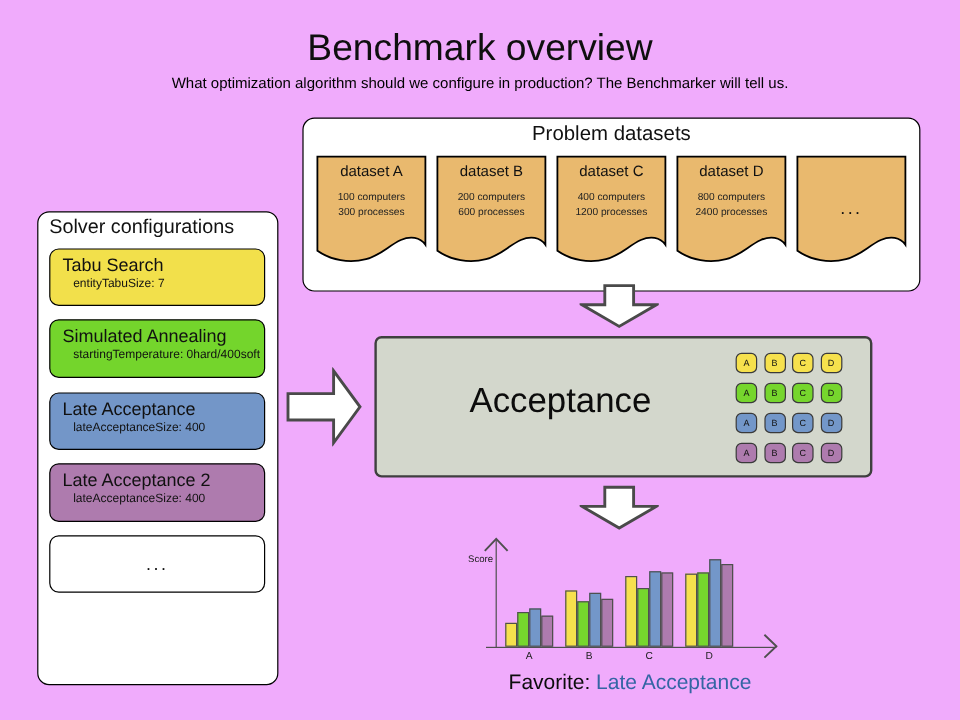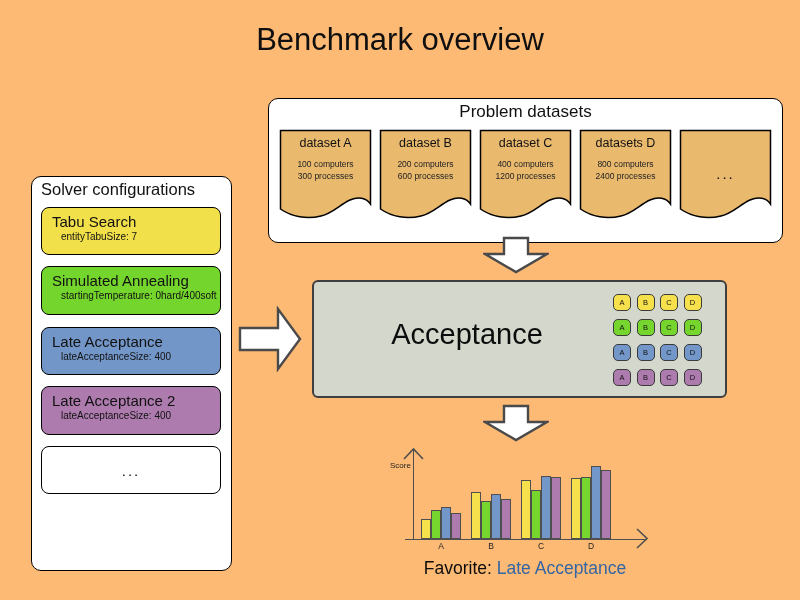--- a/index.html
+++ b/index.html
@@ -1,27 +1,27 @@
 <!DOCTYPE html>
 <html><head>
 <meta charset="utf-8">
 <style>
   * { margin:0; padding:0; box-sizing:border-box; }
   html,body { background:#fff; }
   body { font-family:"Liberation Sans", sans-serif; color:#111; }
-  #stage { position:relative; width:800px; height:600px; background:#fdba74; overflow:hidden; }
+  #stage { position:relative; width:800px; height:600px; background:#f0abfc; overflow:hidden; }
 
   .title { position:absolute; top:22px; left:0; width:800px; text-align:center;
            font-size:31px; color:#0f0f0f; }
   .subtitle { position:absolute; top:62px; left:0; width:800px; text-align:center;
               font-size:12.5px; color:#000; }
 
   
   .panel { position:absolute; background:#fff; border:1.6px solid #000; border-radius:10px; }
-  #datasets-panel { left:268px; top:98px; width:515px; height:145px; }
+  #datasets-panel { left:252px; top:98px; width:515px; height:145px; }
   #datasets-panel .panel-title { position:absolute; top:3px; left:0; width:100%;
       text-align:center; font-size:17px; }
   .ds-card { position:absolute; top:30px; width:93px; height:92px; }
   .ds-card svg { position:absolute; left:0; top:0; }
   .ds-name { position:absolute; top:7px; left:0; width:100%; text-align:center; font-size:12.5px; }
   .ds-line { position:absolute; left:0; width:100%; text-align:center; font-size:8.5px; color:#222; }
   .ds-line.l1 { top:30px; } .ds-line.l2 { top:42px; }
   .ds-ellipsis { position:absolute; top:36px; left:0; width:100%; text-align:center;
       font-size:15px; letter-spacing:2px; }
 
@@ -60,20 +60,21 @@
   
   #favorite { position:absolute; left:390px; top:558px; width:270px; text-align:center;
       font-size:17.5px; color:#0c0c0c; }
 </style>
 </head>
 <body>
 
 <div id="stage">
 
   <div class="title">Benchmark overview</div>
+  <div class="subtitle">What optimization algorithm should we configure in production? The Benchmarker will tell us.</div>
 
   <div class="panel" id="datasets-panel">
     <div class="panel-title">Problem datasets</div>
     <div id="ds-cards">
         <div class="ds-card" style="left: 10px;">
           <svg width="93" height="92" viewBox="0 0 93 92">
             <path d="M1.5,1.5 H91.5 V75 C 87,68.5 79,67.5 71,71 C 61,75.5 54,84 42,87 C 28,90.5 13,88 1.5,80 Z" fill="#e9b96e" stroke="#000" stroke-width="1.5"></path>
           </svg>
           <div class="ds-name">dataset A</div>
           <div class="ds-line l1">100 computers</div>
@@ -92,21 +93,21 @@
             <path d="M1.5,1.5 H91.5 V75 C 87,68.5 79,67.5 71,71 C 61,75.5 54,84 42,87 C 28,90.5 13,88 1.5,80 Z" fill="#e9b96e" stroke="#000" stroke-width="1.5"></path>
           </svg>
           <div class="ds-name">dataset C</div>
           <div class="ds-line l1">400 computers</div>
           <div class="ds-line l2">1200 processes</div>
         </div>
         <div class="ds-card" style="left: 310px;">
           <svg width="93" height="92" viewBox="0 0 93 92">
             <path d="M1.5,1.5 H91.5 V75 C 87,68.5 79,67.5 71,71 C 61,75.5 54,84 42,87 C 28,90.5 13,88 1.5,80 Z" fill="#e9b96e" stroke="#000" stroke-width="1.5"></path>
           </svg>
-          <div class="ds-name">datasets D</div>
+          <div class="ds-name">dataset D</div>
           <div class="ds-line l1">800 computers</div>
           <div class="ds-line l2">2400 processes</div>
         </div>
         <div class="ds-card" style="left: 410px;">
           <svg width="93" height="92" viewBox="0 0 93 92">
             <path d="M1.5,1.5 H91.5 V75 C 87,68.5 79,67.5 71,71 C 61,75.5 54,84 42,87 C 28,90.5 13,88 1.5,80 Z" fill="#e9b96e" stroke="#000" stroke-width="1.5"></path>
           </svg>
           <div class="ds-ellipsis">...</div>
         </div>
       </div>

